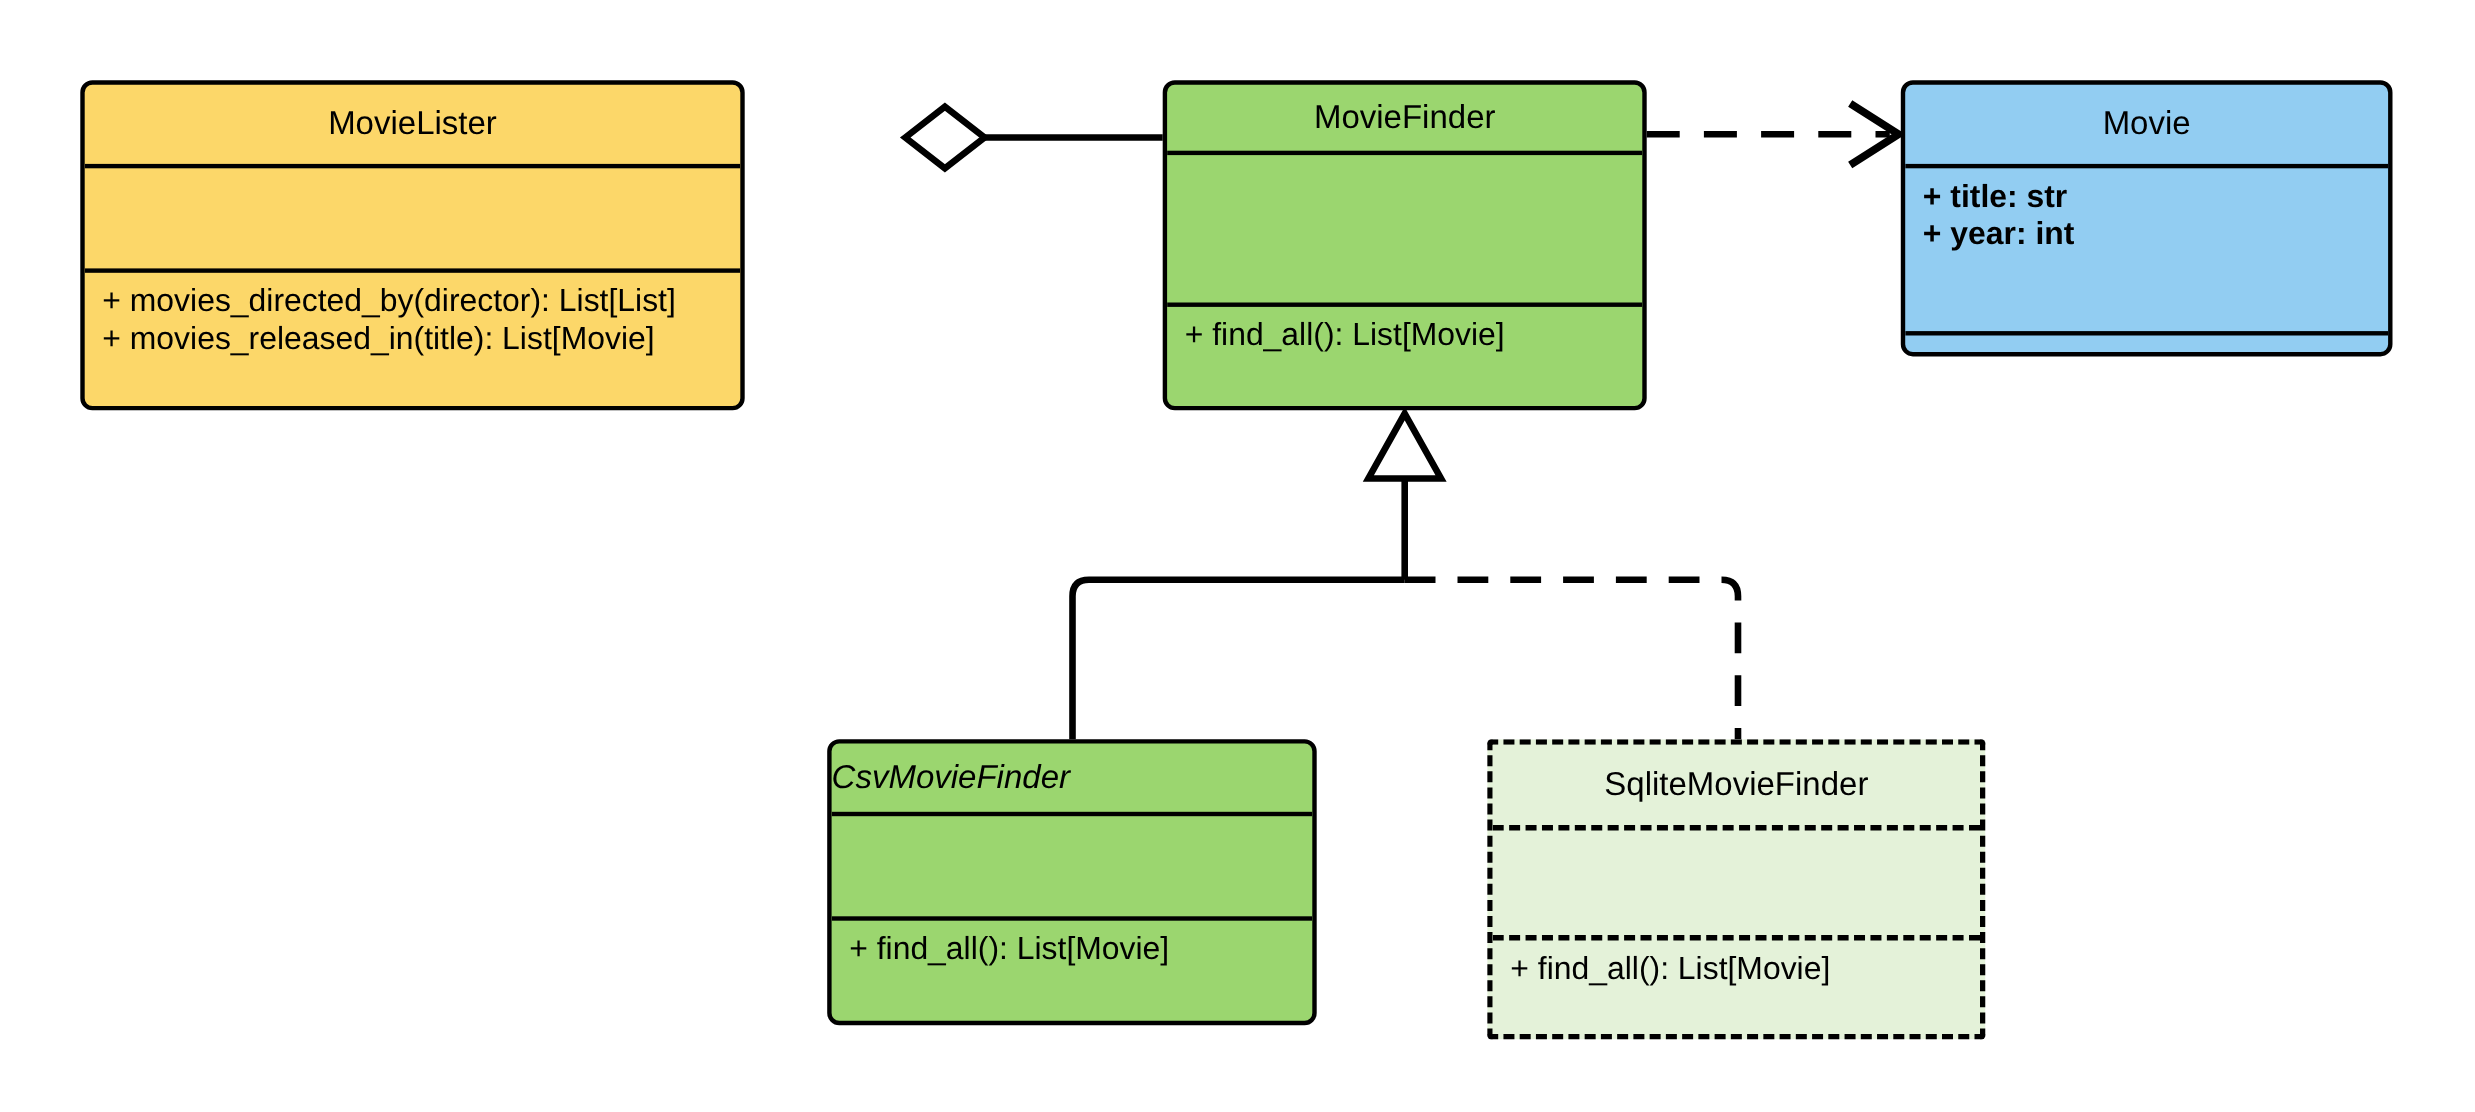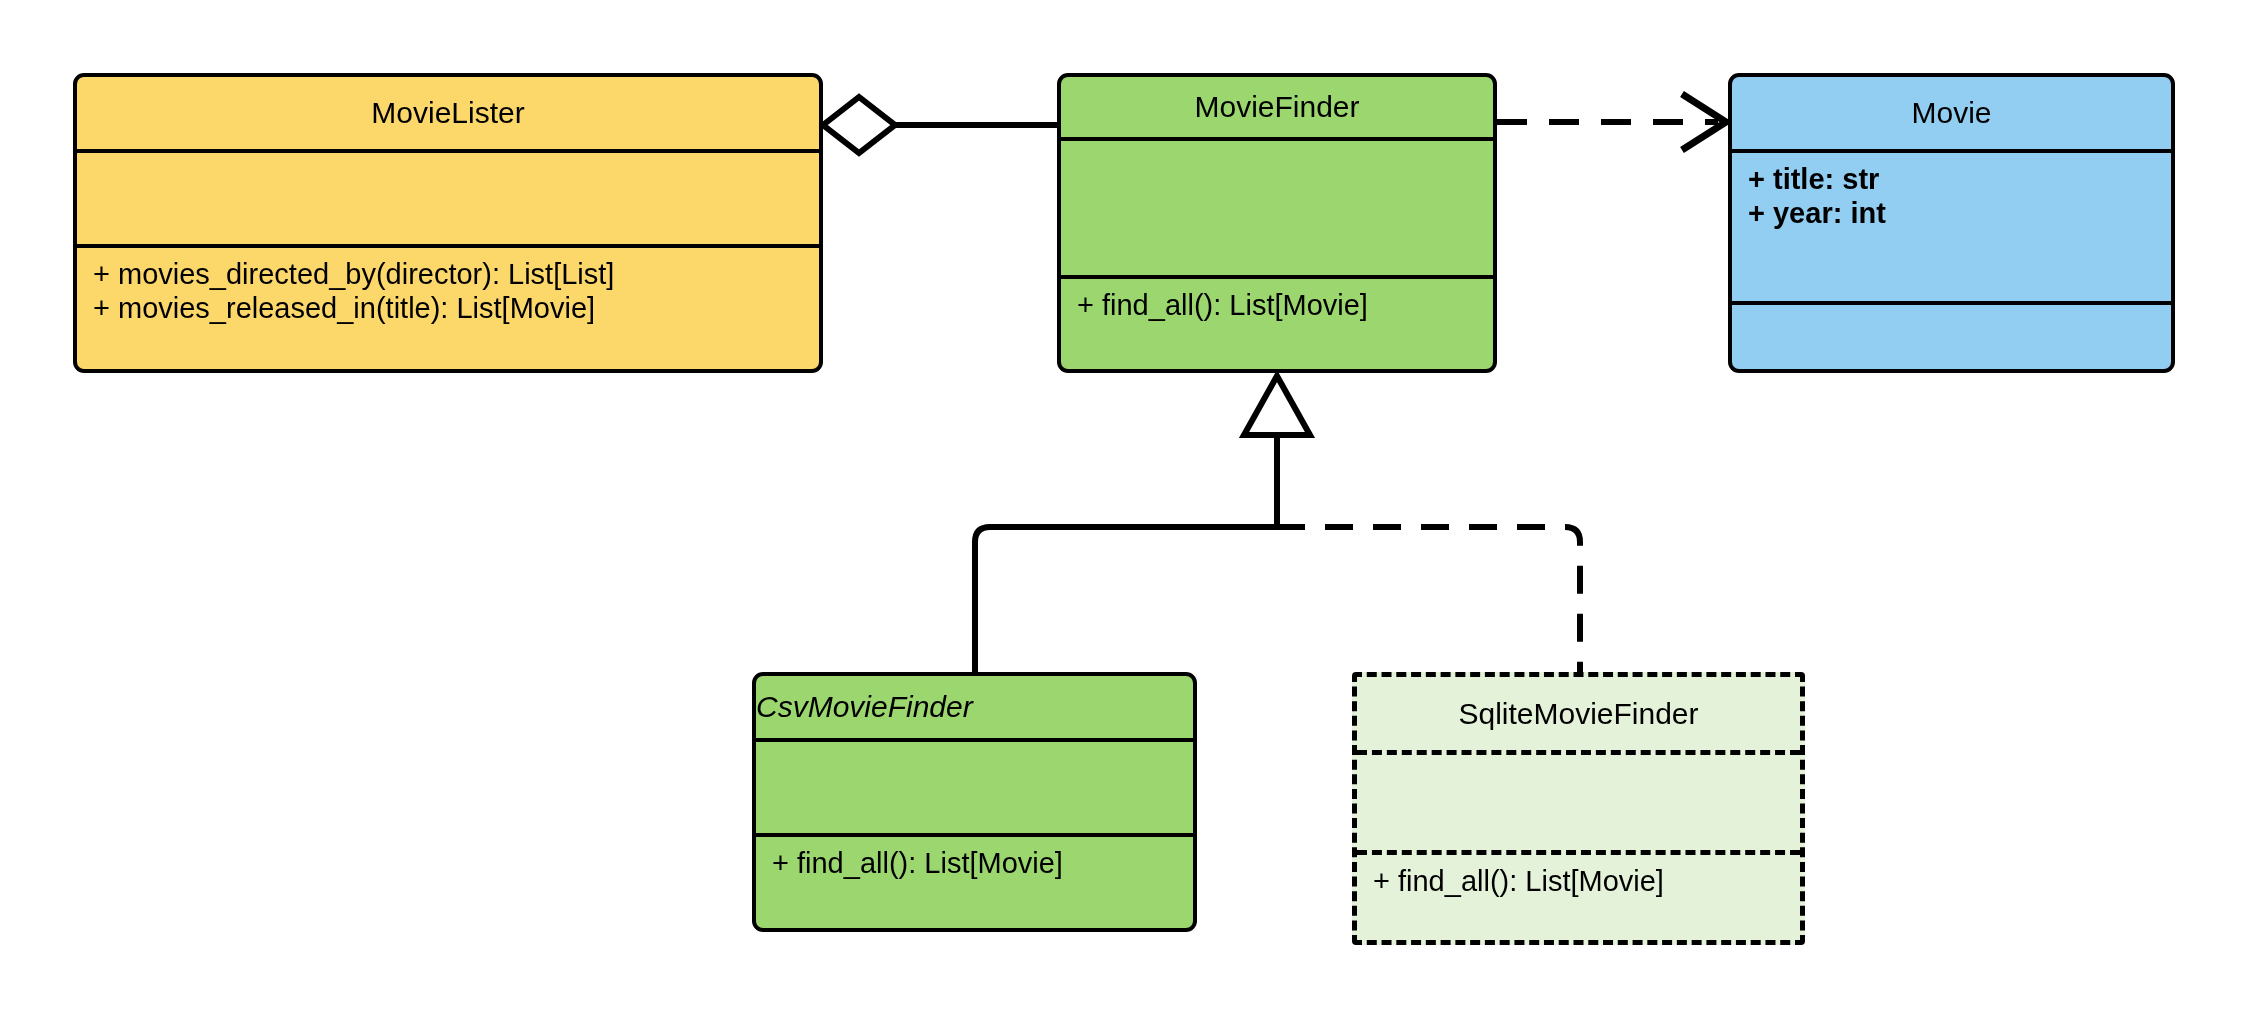--- a/index.html
+++ b/index.html
@@ -99,21 +99,21 @@
       <line x1="1277" y1="435" x2="1277" y2="527" stroke="#000000" stroke-width="6"></line>
     </g>
 
     
     <path d="M 1277 527 L 990 527 Q 975 527 975 542 L 975 672" fill="none" stroke="#000000" stroke-width="6" stroke-linecap="butt"></path>
 
     
     <path d="M 1277 527 L 1565 527 Q 1580 527 1580 542 L 1580 672" fill="none" stroke="#000000" stroke-width="6" stroke-linecap="butt" stroke-dasharray="28,20"></path>
   </svg>
 
-  <div class="uml-class" style="left:73px; top:73px; width:750px; height:300px; background:#FCD769;justify-content:center;">
+  <div class="uml-class" style="left:73px; top:73px; width:604px; height:300px; background:#FCD769;justify-content:center;">
     <div class="uml-compartment" style="height:72px; display:flex; align-items:center; justify-content:center;">
       <div class="class-name">MovieLister</div>
     </div>
     <div class="uml-compartment sep empty-compartment" style="height:95px;"></div>
     <div class="uml-compartment sep" style="flex:1;">
       <div class="member-list">
         <div class="member">+ movies_directed_by(director): List[List]</div>
         <div class="member">+ movies_released_in(title): List[Movie]</div>
       </div>
     </div>
@@ -124,21 +124,21 @@
       <div class="class-name">MovieFinder</div>
     </div>
     <div class="uml-compartment sep empty-compartment" style="height:138px;"></div>
     <div class="uml-compartment sep" style="flex:1;">
       <div class="member-list">
         <div class="member">+ find_all(): List[Movie]</div>
       </div>
     </div>
   </div>
 
-  <div class="uml-class" style="left:1728px; top:73px; width:447px; height:300px; background:#92CDF2;">
+  <div class="uml-class" style="left:1728px; top:73px; width:447px; height:251px; background:#92CDF2;">
     <div class="uml-compartment" style="height:72px; display:flex; align-items:center; justify-content:center;">
       <div class="class-name">Movie</div>
     </div>
     <div class="uml-compartment sep" style="height:152px;font-weight:bold;">
       <div class="member-list">
         <div class="member">+ title: str</div>
         <div class="member">+ year: int</div>
       </div>
     </div>
     <div class="uml-compartment sep empty-compartment" style="flex:1;"></div>

